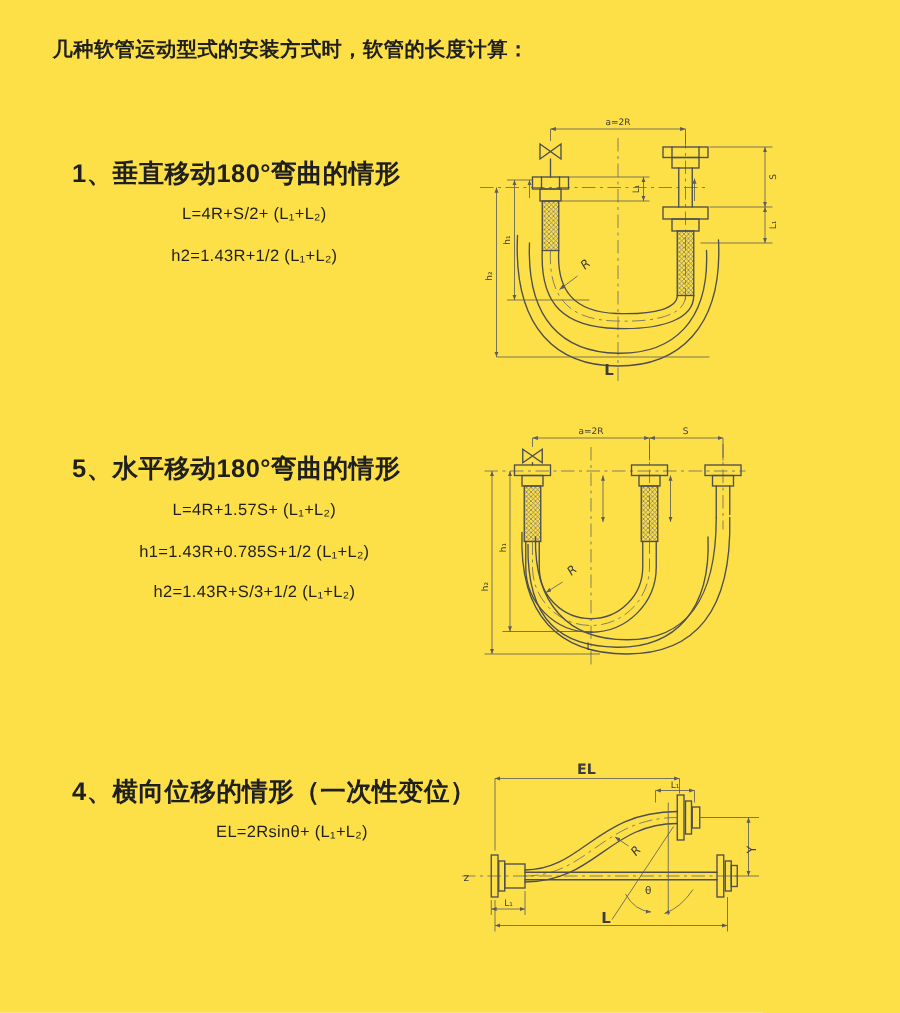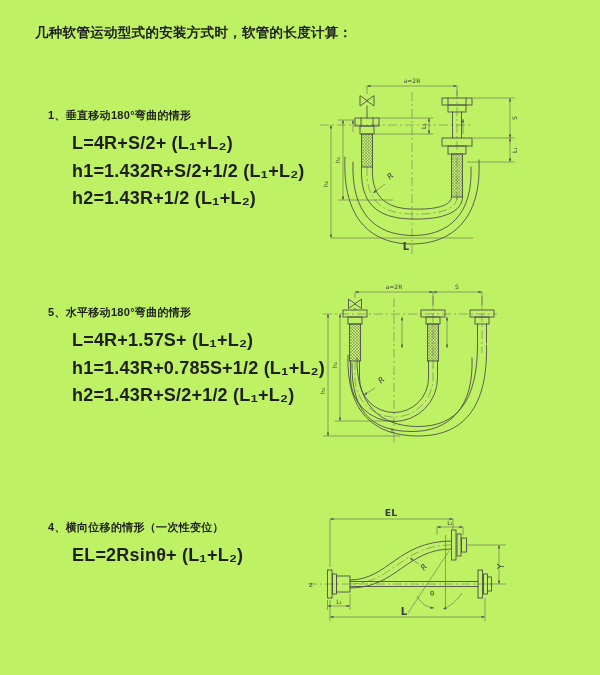--- a/index.html
+++ b/index.html
@@ -1,23 +1,23 @@
 <!DOCTYPE html>
 <html><head>
 <meta charset="utf-8">
 <style>
   html,body{margin:0;padding:0;}
   body{width:600px;height:675px;background:#ffffff;position:relative;overflow:hidden;
        font-family:"Liberation Sans","DejaVu Sans",sans-serif;color:#1f1f1f;}
-  .page{position:absolute;inset:0;background:#bef264;}
+  .page{position:absolute;inset:0;background:#fde047;}
   .title{position:absolute;left:35px;top:24px;font-size:13.5px;font-weight:600;letter-spacing:.3px;white-space:nowrap;}
   .sec{position:absolute;left:48px;white-space:nowrap;}
-  .sec .hd{font-size:11px;font-weight:600;line-height:17px;letter-spacing:.3px;}
+  .sec .hd{font-size:17px;font-weight:600;line-height:17px;letter-spacing:.3px;}
   .sec .fl{margin:6px 0 0 0;padding:0 0 0 24px;list-style:none;}
-  .sec .fl li{font-size:18px;font-weight:700;line-height:27.5px;letter-spacing:.2px;}
+  .sec .fl li{font-size:11px;font-weight:400;line-height:27.5px;letter-spacing:.2px;text-align:center;}
   #sec1{top:107px;} #sec2{top:304px;} #sec3{top:519px;}
   .dia{position:absolute;}
   #dia1{left:315px;top:72px;} #dia2{left:315px;top:283px;} #dia3{left:300px;top:505px;}
   svg text{font-family:"DejaVu Sans",sans-serif;fill:#3d3d3d;}
   svg .geo{stroke:#4e4e4e;stroke-width:.9;fill:none;stroke-linecap:round;}
   svg .dim{stroke:#5c5c5c;stroke-width:.55;fill:none;}
   svg .cl{stroke:#6a6a6a;stroke-width:.55;fill:none;stroke-dasharray:9 3 2 3;}
   svg .lbl{font-size:6px;}
   svg .big{font-size:10px;font-weight:600;}
   svg .rr{font-size:8px;font-style:italic;}
@@ -26,31 +26,30 @@
 <body>
 
 <div class="page">
 
   <div class="title">几种软管运动型式的安装方式时，软管的长度计算：</div>
 
   <div class="sec" id="sec1">
     <div class="hd">1、垂直移动180°弯曲的情形</div>
     <ul class="fl">
       <li>L=4R+S/2+ (L₁+L₂)</li>
-      <li>h1=1.432R+S/2+1/2 (L₁+L₂)</li>
       <li>h2=1.43R+1/2 (L₁+L₂)</li>
     </ul>
   </div>
 
   <div class="sec" id="sec2">
     <div class="hd">5、水平移动180°弯曲的情形</div>
     <ul class="fl">
       <li>L=4R+1.57S+ (L₁+L₂)</li>
       <li>h1=1.43R+0.785S+1/2 (L₁+L₂)</li>
-      <li>h2=1.43R+S/2+1/2 (L₁+L₂)</li>
+      <li>h2=1.43R+S/3+1/2 (L₁+L₂)</li>
     </ul>
   </div>
 
   <div class="sec" id="sec3">
     <div class="hd">4、横向位移的情形（一次性变位）</div>
     <ul class="fl">
       <li>EL=2Rsinθ+ (L₁+L₂)</li>
     </ul>
   </div>
 

